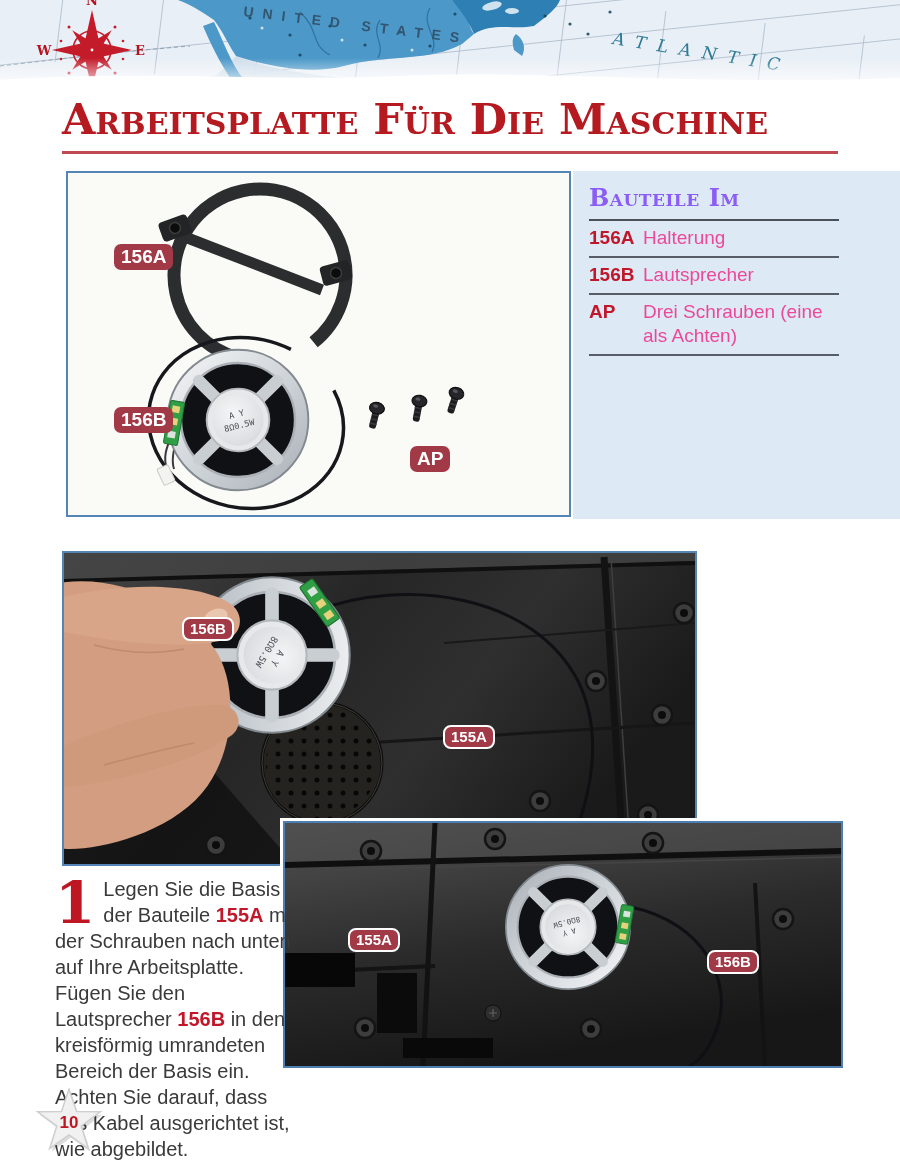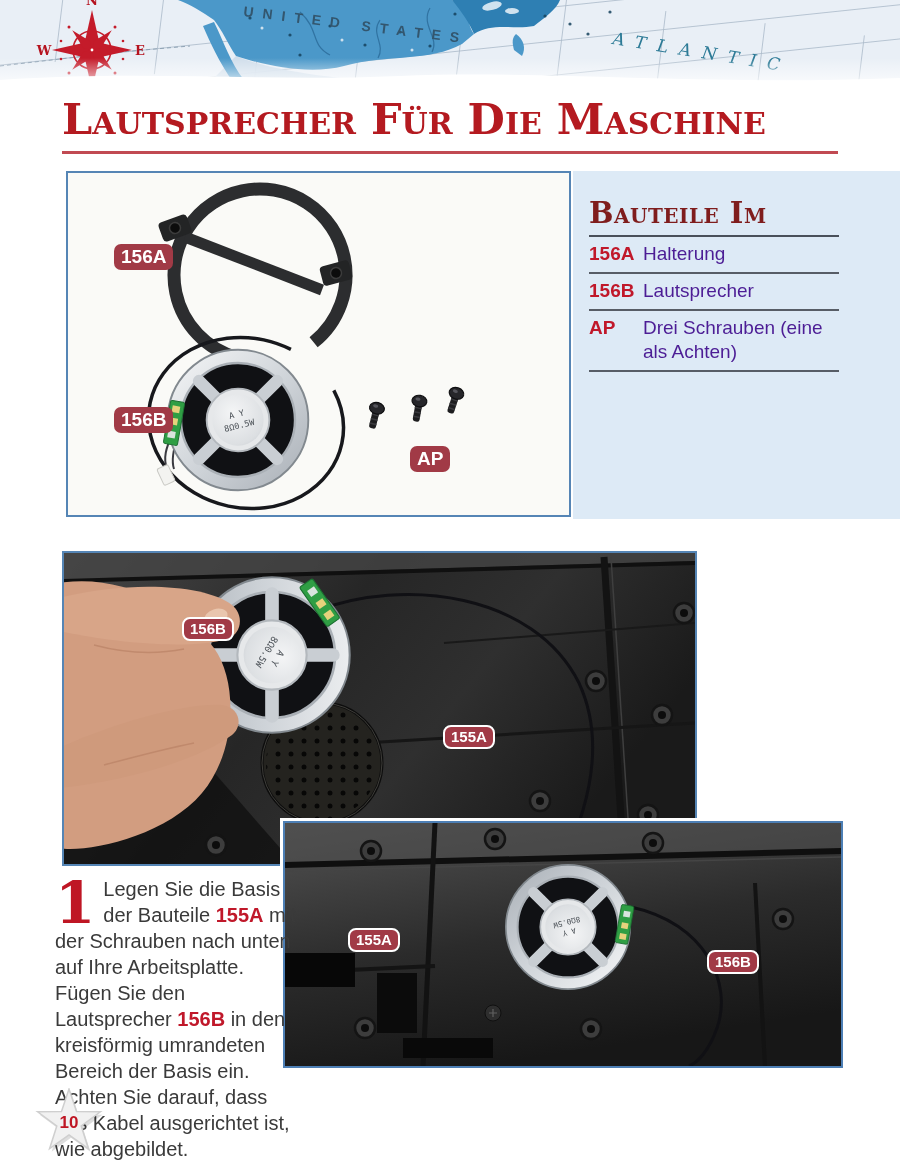--- a/index.html
+++ b/index.html
@@ -10,25 +10,25 @@
   .page-title{position:absolute;left:62px;top:94px;width:790px;margin:0;
       font-family:"DejaVu Serif",serif;font-weight:700;font-variant:small-caps;
       font-size:43px;letter-spacing:0px;color:#b41a20;white-space:nowrap;}
   .title-rule{position:absolute;left:62px;top:151px;width:776px;height:3px;background:#c14a52;}
   .photo{position:absolute;border:2px solid #5585b5;background:#fbfbf9;}
   .photo svg{display:block;}
   .photo.stacked{outline:3px solid #ffffff;}
   .blue-panel{position:absolute;left:573px;top:171px;width:327px;height:348px;background:#ddeaf6;}
   .overview{position:absolute;left:589px;top:184px;width:250px;}
   .overview-heading{font-family:"DejaVu Serif",serif;font-weight:700;font-variant:small-caps;
-      font-size:29px;line-height:27px;color:#7f1d1d;letter-spacing:0.5px;margin-top:16px;}
+      font-size:24px;line-height:27px;color:#8b5cf6;letter-spacing:0.5px;}
   .overview-rule{height:2px;background:#49505a;margin-top:8px;}
   .ov-row{display:flex;align-items:flex-start;padding:5px 0 6px 0;border-bottom:2px solid #575d66;}
   .ov-code{flex:0 0 54px;font-weight:700;font-size:19px;color:#c0182a;line-height:24px;}
-  .ov-label{font-size:19px;color:#4c1d95;line-height:24px;}
+  .ov-label{font-size:19px;color:#ec4899;line-height:24px;}
   .badge{position:absolute;background:#a13a46;color:#fff;font-weight:700;font-size:19px;
       line-height:23px;padding:1px 7px 2px 7px;border-radius:7px;white-space:nowrap;}
   .badge.sm{font-size:15px;line-height:18px;padding:1px 6px;border-radius:6px;}
   .badge.outlined{border:2px solid #ffffff;border-radius:8px;}
   .step{position:absolute;left:55px;top:876px;width:242px;font-size:20px;line-height:26px;color:#3a3a3a;}
   .dropcap{float:left;font-family:"DejaVu Serif",serif;font-weight:700;font-size:58px;
       line-height:46px;color:#bf1624;margin:4px 8px 0 0;}
   .seg-ref{color:#c0182a;font-weight:700;}
   .page-star{position:absolute;left:33px;top:1088px;}
 </style>
@@ -186,21 +186,21 @@
           <text y="57">S</text>
           <text x="48" y="5">E</text>
           <text x="-48" y="5">W</text>
         </g>
       </g>
       <rect x="0" y="58" width="900" height="34" fill="url(#gFade)"></rect>
       <path d="M0,80 C150,70 260,82 400,76 C550,70 700,86 900,78 L900,92 L0,92 Z" fill="#ffffff"></path>
     </svg>
   </div>
 
-  <h1 class="page-title">Lautsprecher Für Die Maschine</h1>
+  <h1 class="page-title">Arbeitsplatte Für Die Maschine</h1>
   <div class="title-rule"></div>
 
   <div class="blue-panel"></div>
   <div class="overview">
     <div class="overview-heading">
       <div>Bauteile Im</div>
     </div>
     <div class="overview-rule"></div>
     <div class="ov-row">
       <span class="ov-code">156A</span>

